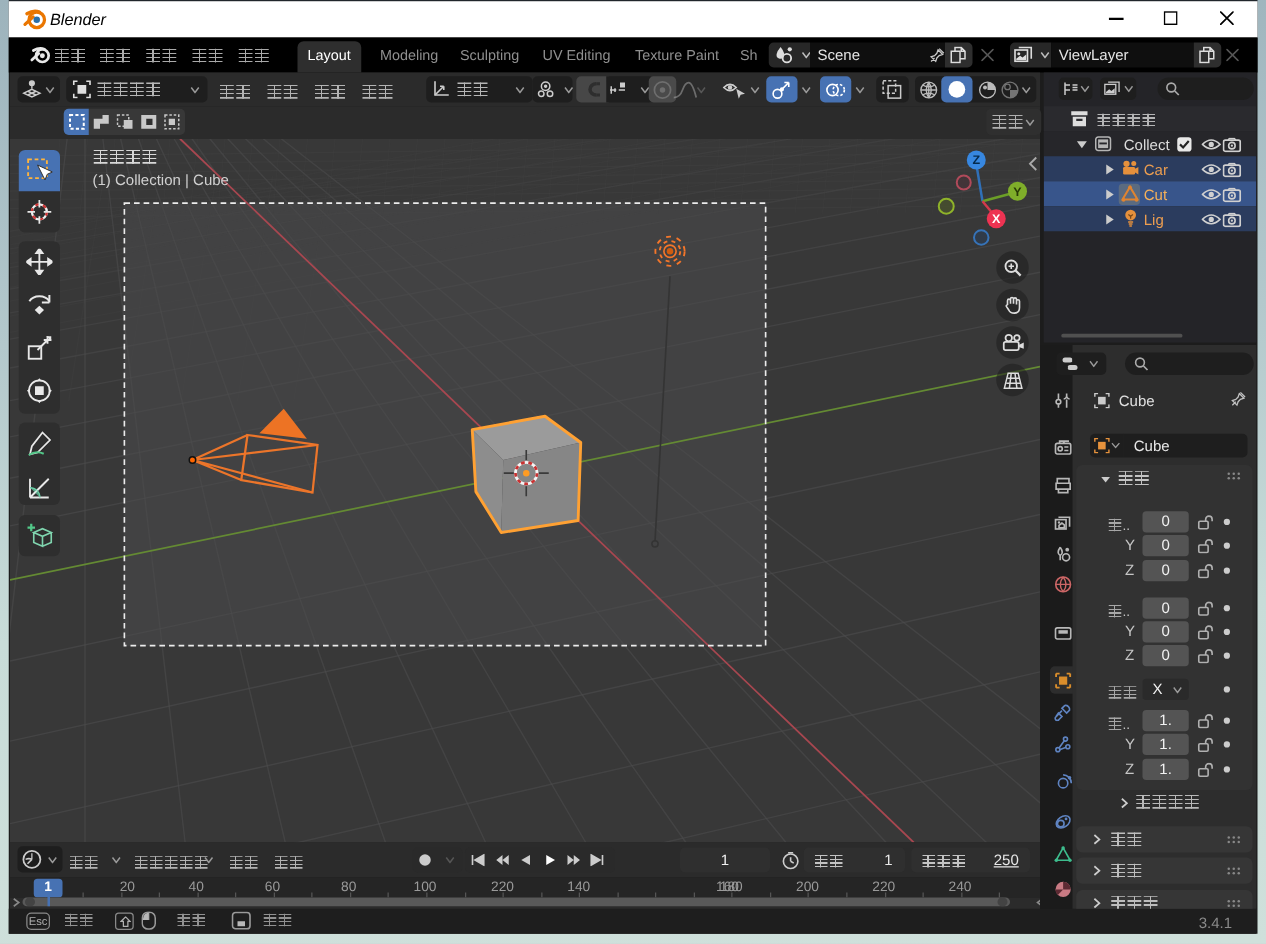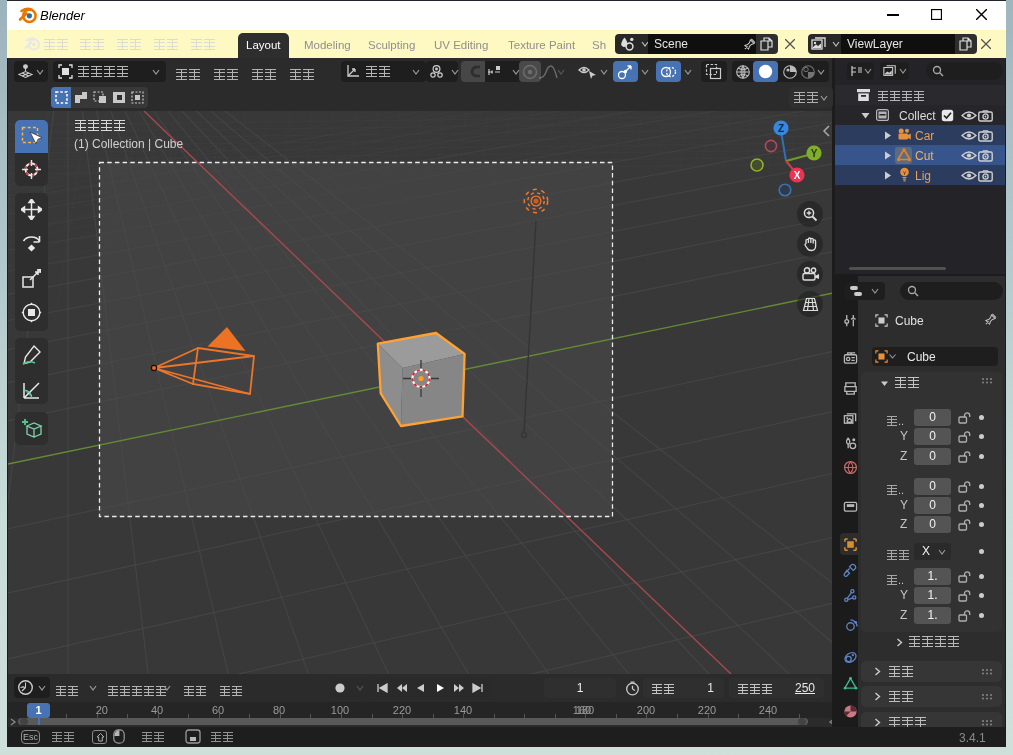--- a/index.html
+++ b/index.html
@@ -6,21 +6,21 @@
 body{font-family:"Liberation Sans",sans-serif;background:linear-gradient(178deg,#9db3bc 0%,#b3c8cc 35%,#c8dcd8 65%,#cfe0db 100%);position:relative;}
 .win{position:absolute;left:7px;top:1px;width:999px;height:746px;background:#1c1c1c;}
 .abs{position:absolute;}
 i.c{display:inline-block;width:11px;height:11px;margin:0 1px;vertical-align:-1px;
  background:linear-gradient(90deg,transparent 5px,currentColor 5px,currentColor 6px,transparent 6px),
  repeating-linear-gradient(180deg,currentColor 0 1px,transparent 1px 3.3px);opacity:.8;}
 i.c2{display:inline-block;width:10px;height:10px;margin:0 1px;vertical-align:-1px;
  background:linear-gradient(90deg,transparent 4px,currentColor 4px,currentColor 5px,transparent 5px),
  repeating-linear-gradient(180deg,currentColor 0 1px,transparent 1px 3px);opacity:.8;}
 .titlebar{position:absolute;left:0;top:0;width:100%;height:29px;background:#fff;color:#000;}
-.topbar{position:absolute;left:0;top:29px;width:100%;height:28px;background:#fef9c3;color:#d9d9d9;font-size:12px;}
+.topbar{position:absolute;left:0;top:29px;width:100%;height:28px;background:#000000;color:#d9d9d9;font-size:12px;}
 .tab{position:absolute;top:3px;height:25px;line-height:25px;padding:0 8px;color:#8f8f8f;border-radius:5px 5px 0 0;font-size:11.5px;}
 .tab.on{background:#2e2e2e;color:#fff;}
 .hdr{position:absolute;left:1px;top:57px;width:824px;height:27px;background:#2b2b2b;}
 .row3{position:absolute;left:1px;top:84px;width:824px;height:26px;background:#2b2b2b;}
 .vp{position:absolute;left:1px;top:110px;width:824px;height:563px;background:#383838;overflow:hidden;}
 .ddown{background:#1e1e1e;border-radius:4px;color:#e0e0e0;position:absolute;font-size:12px;}
 .tlh{position:absolute;left:1px;top:673px;width:824px;height:28px;background:#2b2b2b;}
 .ruler{position:absolute;left:1px;top:701px;width:824px;height:16px;background:#252525;color:#9a9a9a;font-size:11px;}
 .tscroll{position:absolute;left:1px;top:717px;width:824px;height:10px;background:#2b2b2b;}
 .status{position:absolute;left:0;top:726px;width:998px;height:20px;background:#1e1e1e;color:#999;font-size:11px;}

